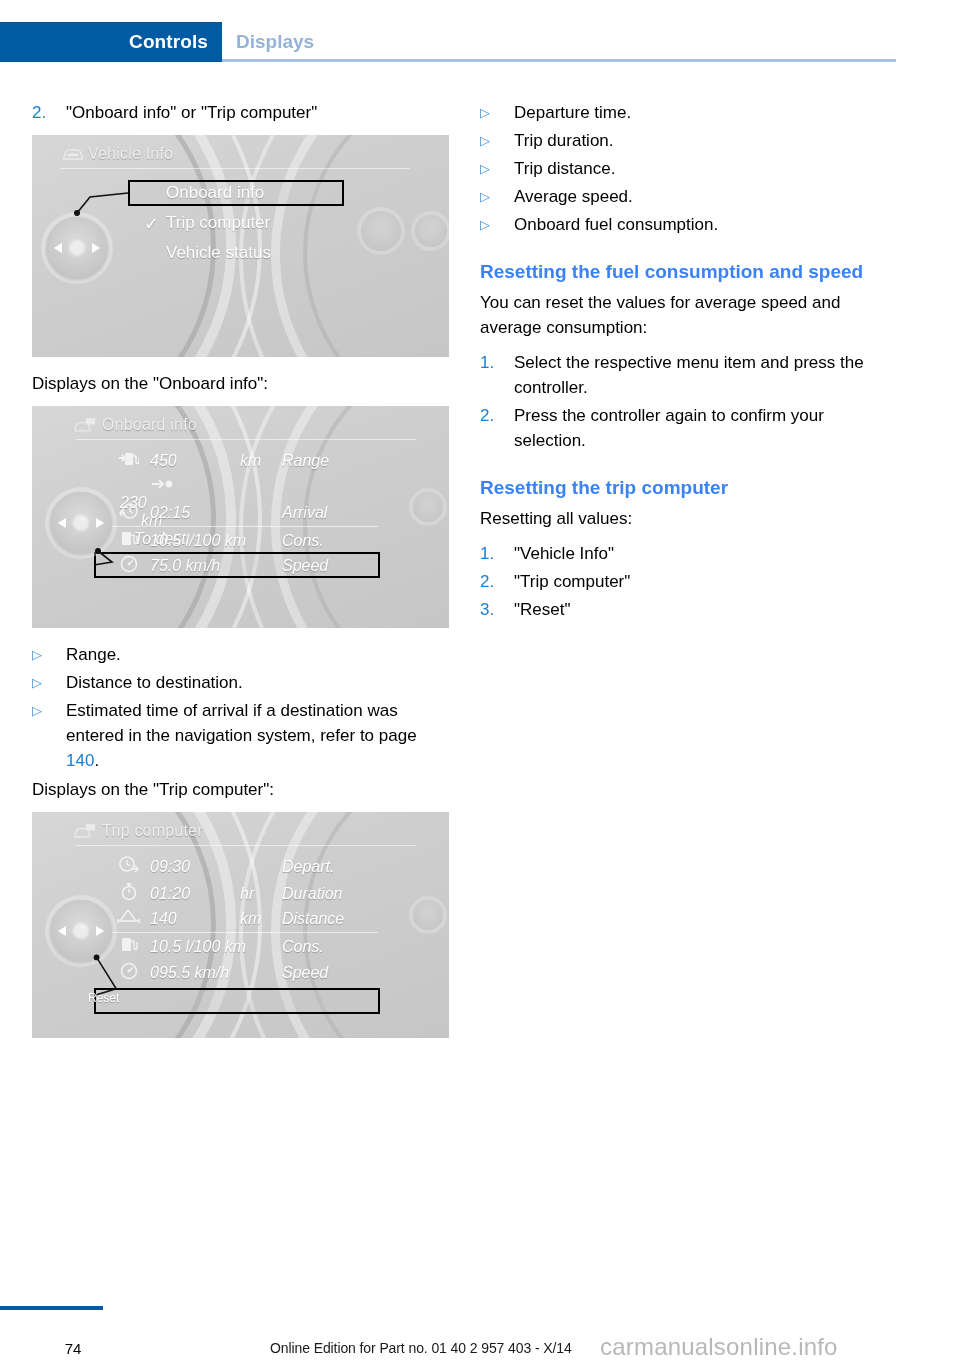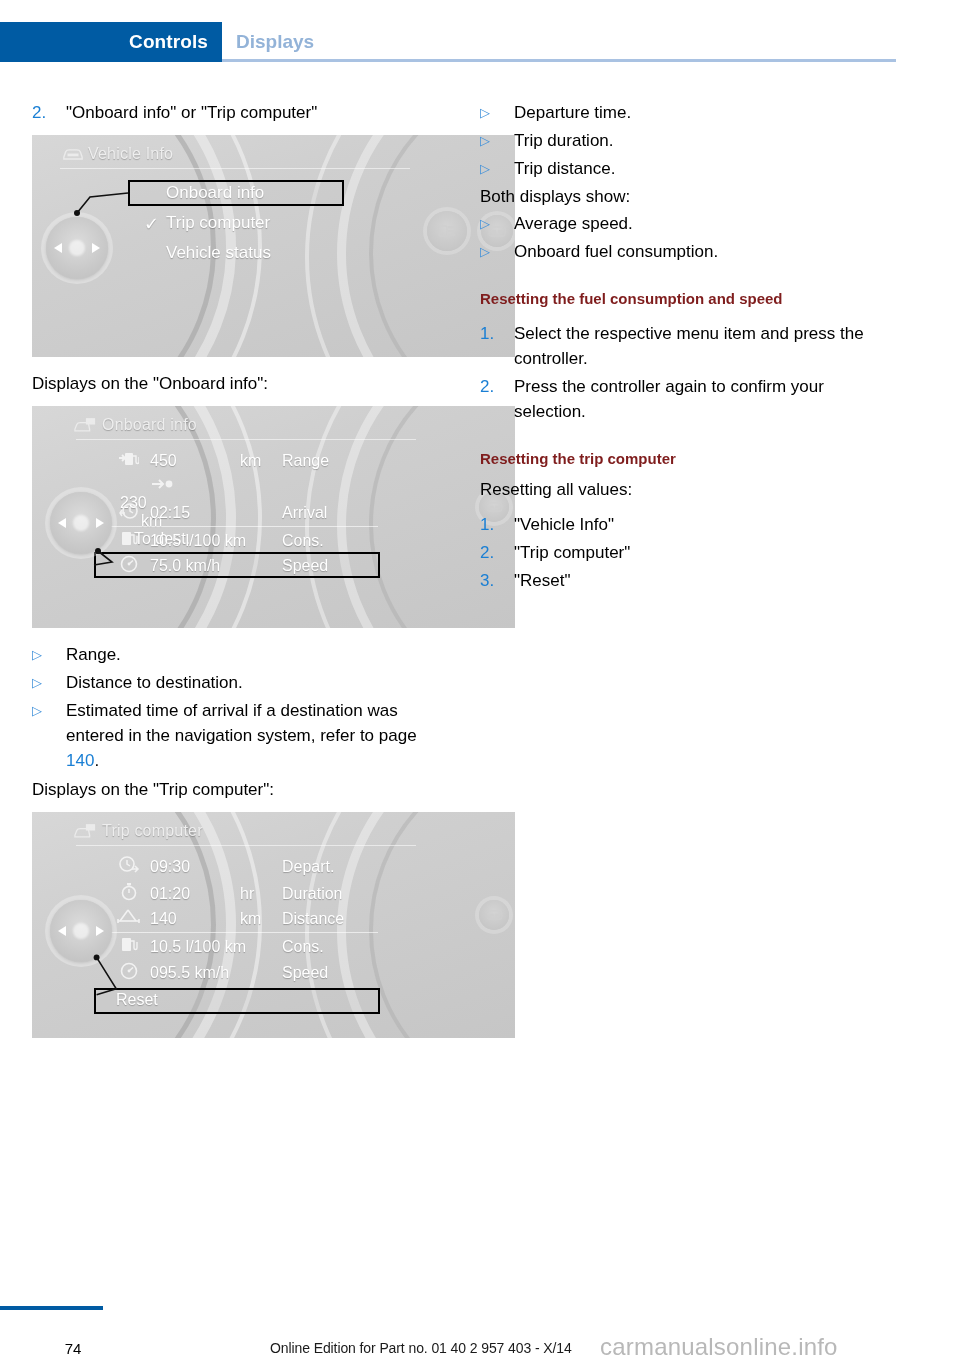--- a/index.html
+++ b/index.html
@@ -53,27 +53,27 @@
   .ul-item {
     display: flex; font-size: 17px; line-height: 25px; color: #000;
     margin-bottom: 3px;
   }
   .ul-mark {
     color: #3d8fd9; flex: 0 0 34px; font-size: 13px; line-height: 25px;
   }
   .ul-body { flex: 1 1 auto; }
 
   h2.sec {
-    font-size: 15px; line-height: 25px; font-weight: bold;
-    color: #7f1d1d; margin: 22px 0 6px 0;
+    font-size: 19px; line-height: 25px; font-weight: bold;
+    color: #3b82f6; margin: 22px 0 6px 0;
   }
   .pageref { color: #1a7fd4; }
 
   
-  .figure { position: relative; width: 483px; height: 222px; margin: 10px 0 14px 0; }
+  .figure { position: relative; width: 417px; height: 222px; margin: 10px 0 14px 0; }
   .idrive {
     position: absolute; inset: 0;
     background:
       linear-gradient(160deg, #d7d7d7 0%, #cfcfcf 35%, #c6c6c6 100%);
     overflow: hidden;
   }
   
   .arc {
     position: absolute; border-radius: 50%;
     border-style: solid; border-color: rgba(255,255,255,.55);
@@ -136,20 +136,21 @@
     position: absolute; border: 2px solid #000;
     background: rgba(200,200,200,.25);
   }
   .callout { position: absolute; left: 0; top: 0; width: 417px; height: 222px; pointer-events:none; }
 
   
   .drow {
     position: absolute; display: flex; align-items: center;
     font-size: 16px; color: #ffffff; text-shadow: 0 1px 1px rgba(0,0,0,.25);
     white-space: nowrap;
+    font-style: italic;
   }
   .d-icon { width: 30px; text-align: center; }
   .d-val  { width: 96px; text-align: left; padding-left: 6px; }
   .d-unit { width: 42px; text-align: left; }
   .d-lab  { text-align: left; }
   .hline {
     position: absolute; height: 1px; background: rgba(255,255,255,.6);
   }
 
   
@@ -438,21 +439,21 @@
               <circle cx="10" cy="9" r="7.5" fill="none" stroke="#f2f2f2" stroke-width="1.6"></circle>
               <path d="M10 9 l4 -3.5" fill="none" stroke="#f2f2f2" stroke-width="1.6"></path>
               <circle cx="10" cy="9" r="1.4" fill="#f2f2f2"></circle>
             </svg>
           </span>
           <span class="d-val" style="width:138px;">095.5 km/h</span>
           <span class="d-lab">Speed</span>
         </div>
 
         <div class="sel-box" style="left:62px; top:176px; width:286px; height:26px;"></div>
-        <div class="menu-row" style="left:84px; top:179px; font-size:16px;">Reset</div>
+        <div class="menu-row" style="left:56px; top:179px; font-size:12px;">Reset</div>
 
         <div class="knob" style="left:18px; top:88px;">
           <div class="dot"></div>
           <div class="tri l"></div>
           <div class="tri r"></div>
         </div>
 
         <div class="side-btn" style="right:6px; top:88px; width:30px; height:30px;">
           <svg width="17" height="10" viewBox="0 0 18 11">
             <rect x="1" y="1" width="16" height="9" rx="2" fill="none" stroke="#cfcfcf" stroke-width="1.3"></rect>
@@ -478,32 +479,32 @@
     </div>
     <div class="ul-item">
       <div class="ul-mark">▷</div>
       <div class="ul-body">Trip duration.</div>
     </div>
     <div class="ul-item">
       <div class="ul-mark">▷</div>
       <div class="ul-body">Trip distance.</div>
     </div>
 
-    <div class="para">Both displays show:</div>
 
     <div class="ul-item">
       <div class="ul-mark">▷</div>
       <div class="ul-body">Average speed.</div>
     </div>
     <div class="ul-item">
       <div class="ul-mark">▷</div>
       <div class="ul-body">Onboard fuel consumption.</div>
     </div>
 
     <h2 class="sec">Resetting the fuel consumption and speed</h2>
+    <div class="para">You can reset the values for average speed and average consumption:</div>
 
     <div class="ol-item" style="margin-top:10px;">
       <div class="ol-num">1.</div>
       <div class="ol-body">Select the respective menu item and press the controller.</div>
     </div>
     <div class="ol-item">
       <div class="ol-num">2.</div>
       <div class="ol-body">Press the controller again to confirm your selection.</div>
     </div>
 

